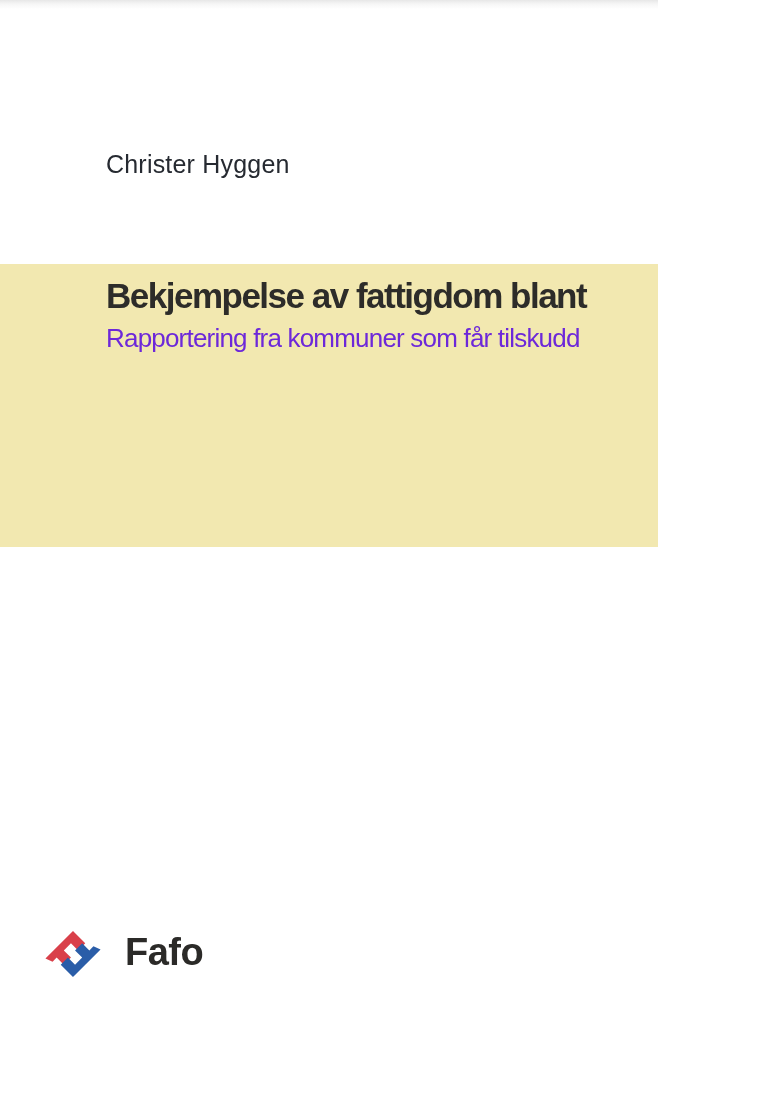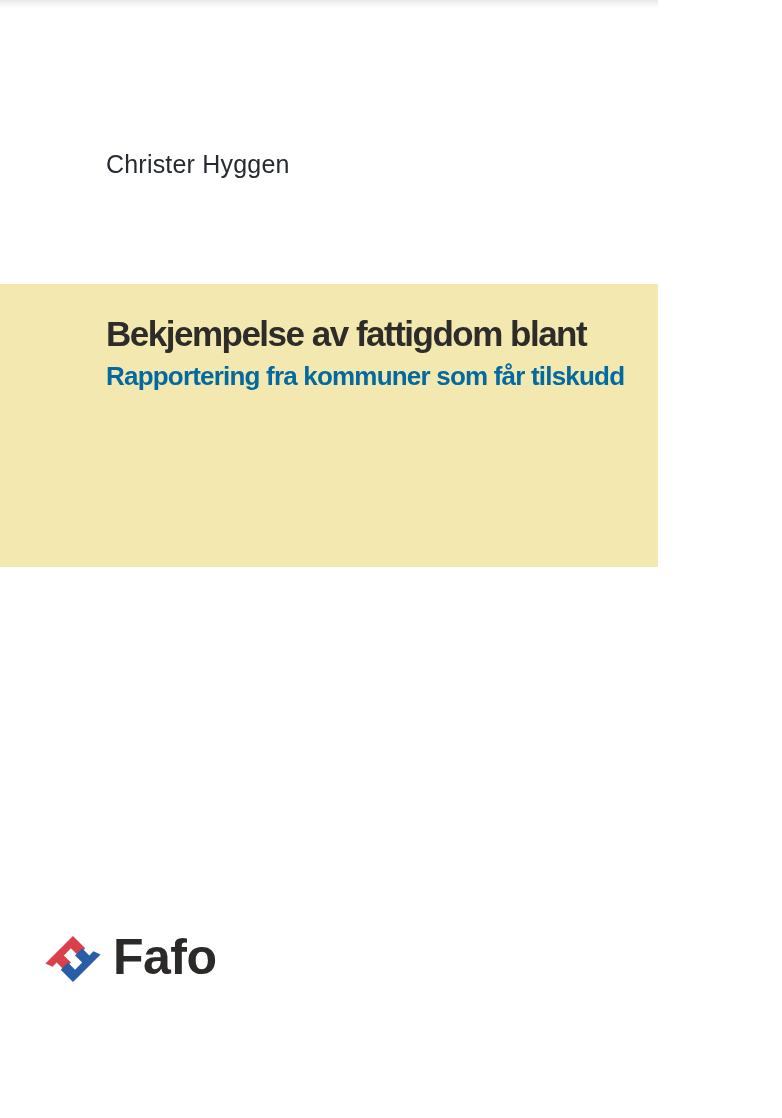--- a/index.html
+++ b/index.html
@@ -28,61 +28,61 @@
     top: 150px;
     font-size: 25px;
     font-weight: 400;
     color: #262a31;
     letter-spacing: 0.2px;
     white-space: nowrap;
   }
   .title-band {
     position: absolute;
     left: 0;
-    top: 284px;
+    top: 264px;
     width: 100%;
     height: 283px;
     background: #f2e8b0;
     box-sizing: border-box;
-    padding: 27px 40px 0 106px;
+    padding: 9px 40px 0 106px;
   }
   .title-line {
     font-size: 35px;
     line-height: 45px;
     font-weight: 800;
     color: #2d2c29;
     letter-spacing: -1.5px;
     white-space: nowrap;
   }
   .subtitle-block {
     margin-top: 4px;
   }
   .subtitle-line {
     font-size: 26px;
     line-height: 33px;
-    font-weight: 700;
-    color: #0369a1;
+    font-weight: 400;
+    color: #6d28d9;
     letter-spacing: -0.8px;
     white-space: nowrap;
   }
   .logo {
     position: absolute;
     left: 45px;
     top: 930px;
     display: flex;
     align-items: center;
   }
   .logo-mark {
     width: 56px;
     height: 48px;
     display: block;
   }
   .logo-word {
-    margin-left: 12px;
-    font-size: 50px;
+    margin-left: 24px;
+    font-size: 38px;
     font-weight: 700;
     color: #2b2a28;
     letter-spacing: -0.5px;
     transform: translateY(-2px);
   }
 </style>
 </head>
 <body>
 
 <div class="page">

